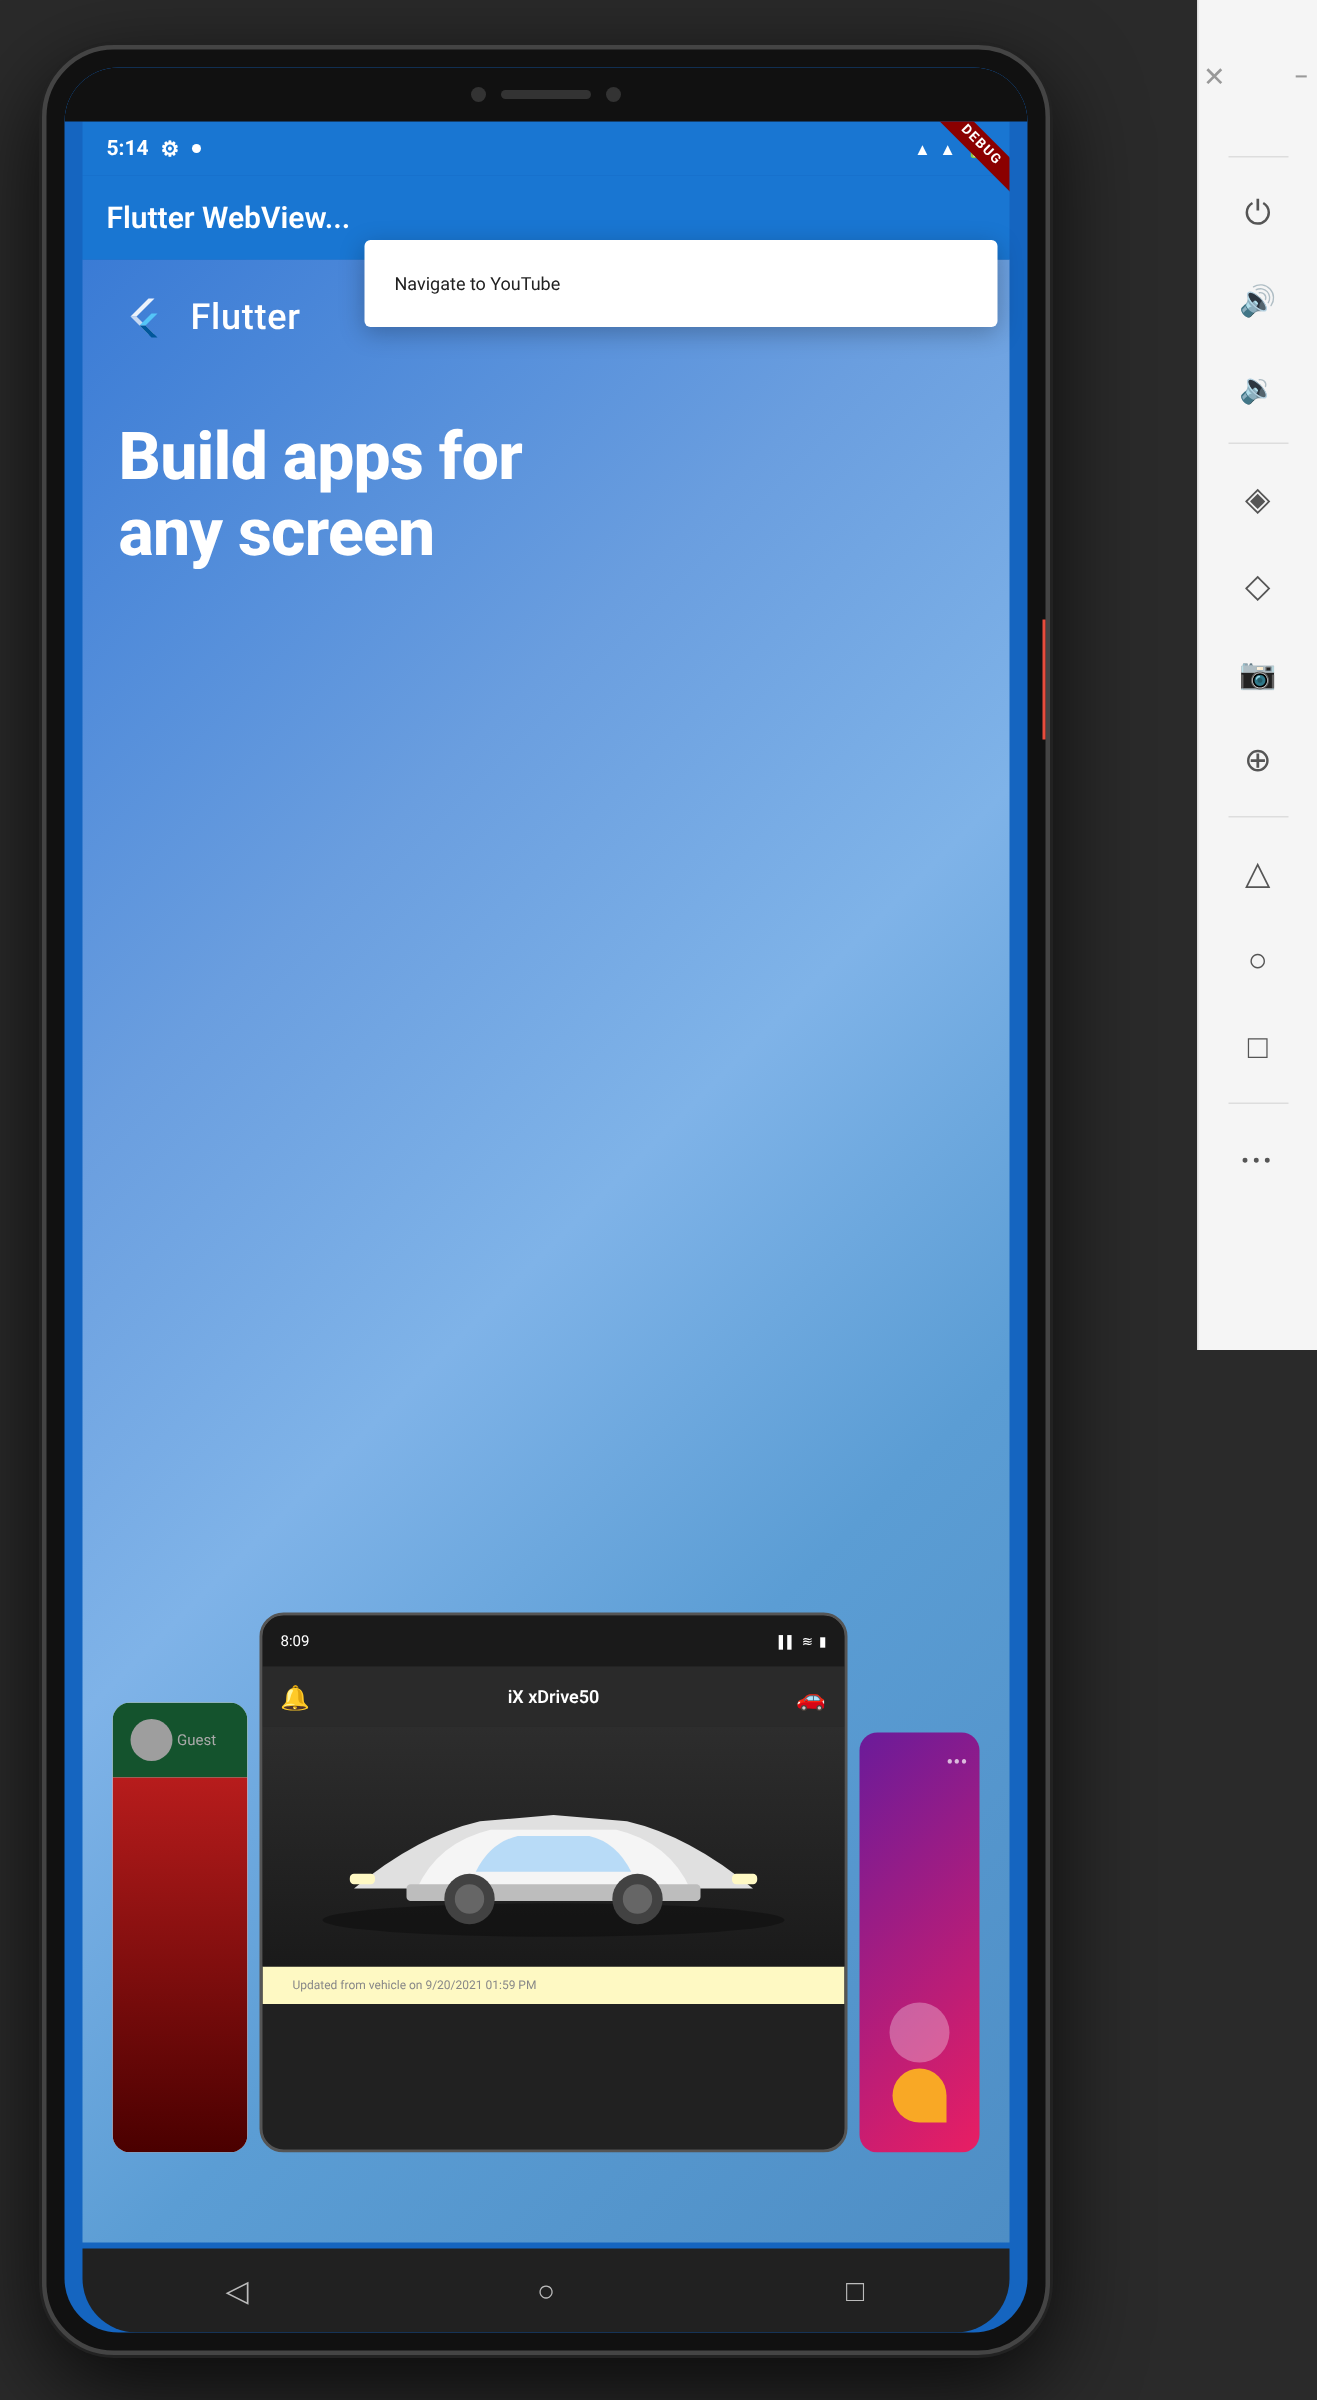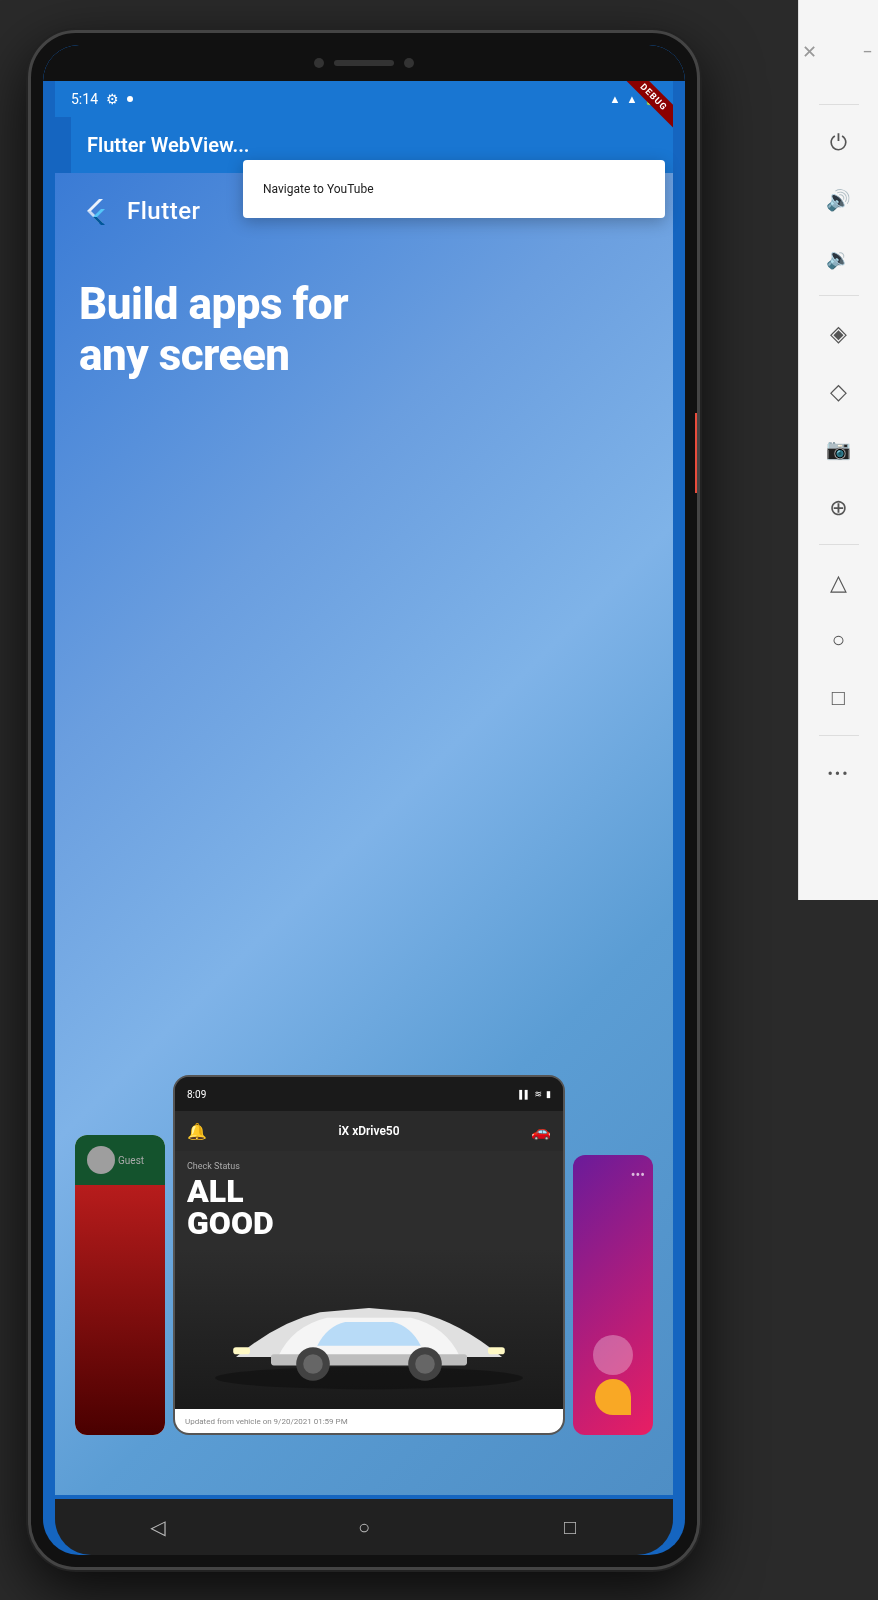--- a/index.html
+++ b/index.html
@@ -88,42 +88,41 @@
       padding: 0 16px;
       z-index: 9;
     }
 
     .status-left {
       display: flex;
       align-items: center;
       gap: 8px;
       color: white;
       font-size: 14px;
-      font-weight: 400;
+      font-weight: 700;
     }
 
     .status-right {
       display: flex;
       align-items: center;
       gap: 6px;
       color: white;
       font-size: 11px;
     }
 
     
     .app-bar {
       position: absolute;
       top: 72px; left: 12px; right: 12px;
       height: 56px;
       background: #1976d2;
       display: flex;
       align-items: center;
       padding: 0 16px;
       z-index: 9;
-      margin-left: 16px;
     }
 
     .app-bar-title {
       color: white;
       font-size: 20px;
       font-weight: 600;
     }
 
     
     .debug-badge {
@@ -349,22 +348,22 @@
     }
 
     .car-image-area {
       height: 160px;
       background: linear-gradient(180deg, #2d2d2d 0%, #1a1a1a 100%);
       position: relative;
       overflow: hidden;
     }
 
     .sc-footer {
-      background: #ffffff;
-      padding: 8px 10px;
+      background: #fef9c3;
+      padding: 8px 20px;
       font-size: 8px;
       color: #888;
     }
 
     .screenshot-right {
       width: 80px;
       height: 280px;
       border-radius: 12px;
       overflow: hidden;
       background: linear-gradient(135deg, #6a1b9a, #e91e63);
@@ -569,25 +568,20 @@
                 <span style="font-size:8px;">▌▌</span>
                 <span style="font-size:9px;">≋</span>
                 <span style="font-size:9px;">▮</span>
               </div>
             </div>
             <div class="sc-app-bar">
               <span class="bell-icon-small">🔔</span>
               <span class="sc-title">iX xDrive50</span>
               <span class="car-icon-small">🚗</span>
             </div>
-            <div class="sc-content">
-              <div class="check-status-label">Check Status</div>
-              <div class="all-good-text">ALL</div>
-              <div class="all-good-text">GOOD</div>
-            </div>
             <div class="car-image-area">
               
               <svg viewBox="0 0 250 100" style="width:100%;height:100%;padding:10px;">
                 <ellipse cx="125" cy="85" rx="110" ry="8" fill="rgba(0,0,0,0.3)"></ellipse>
                 <path d="M 30 70 Q 60 45 90 38 L 125 35 L 160 38 Q 190 45 220 70 Z" fill="#e0e0e0"></path>
                 <path d="M 60 70 Q 70 48 95 42 L 155 42 Q 180 48 190 70 Z" fill="#f5f5f5"></path>
                 <rect x="55" y="68" width="140" height="8" rx="2" fill="#bdbdbd"></rect>
 
                 <circle cx="85" cy="75" r="12" fill="#424242"></circle>
                 <circle cx="85" cy="75" r="7" fill="#666"></circle>

